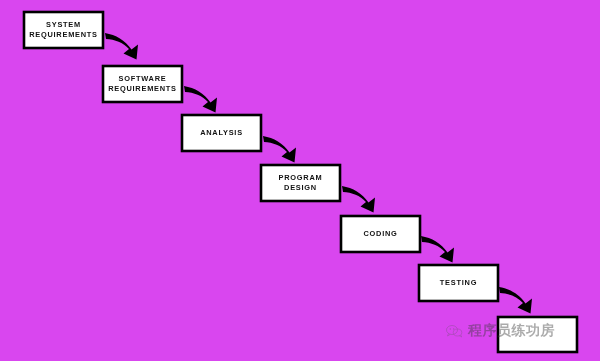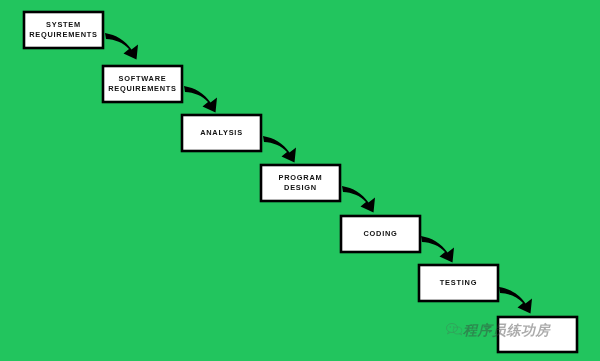--- a/index.html
+++ b/index.html
@@ -7,21 +7,21 @@
     padding: 0;
     background: #ffffff;
   }
   body {
     font-family: "Liberation Sans", sans-serif;
   }
   #diagram-root {
     position: relative;
     width: 600px;
     height: 361px;
-    background: #22c55e;
+    background: #d946ef;
     overflow: hidden;
   }
   #waterfall-svg {
     position: absolute;
     top: 0;
     left: 0;
     width: 600px;
     height: 361px;
     display: block;
   }
@@ -39,24 +39,25 @@
     text-anchor: middle;
     dominant-baseline: middle;
   }
   .flow-arrow {
     fill: #000000;
     stroke: none;
   }
   .watermark {
     position: absolute;
     display: flex;
+    align-items: center;
+    gap: 5px;
     opacity: 0.42;
     pointer-events: none;
     user-select: none;
-    font-style: italic;
   }
   .watermark-logo {
     flex: 0 0 auto;
     width: 17px;
     height: 14px;
   }
   .watermark-text {
     font-family: "DejaVu Sans", sans-serif;
     font-size: 14px;
     font-weight: bold;

